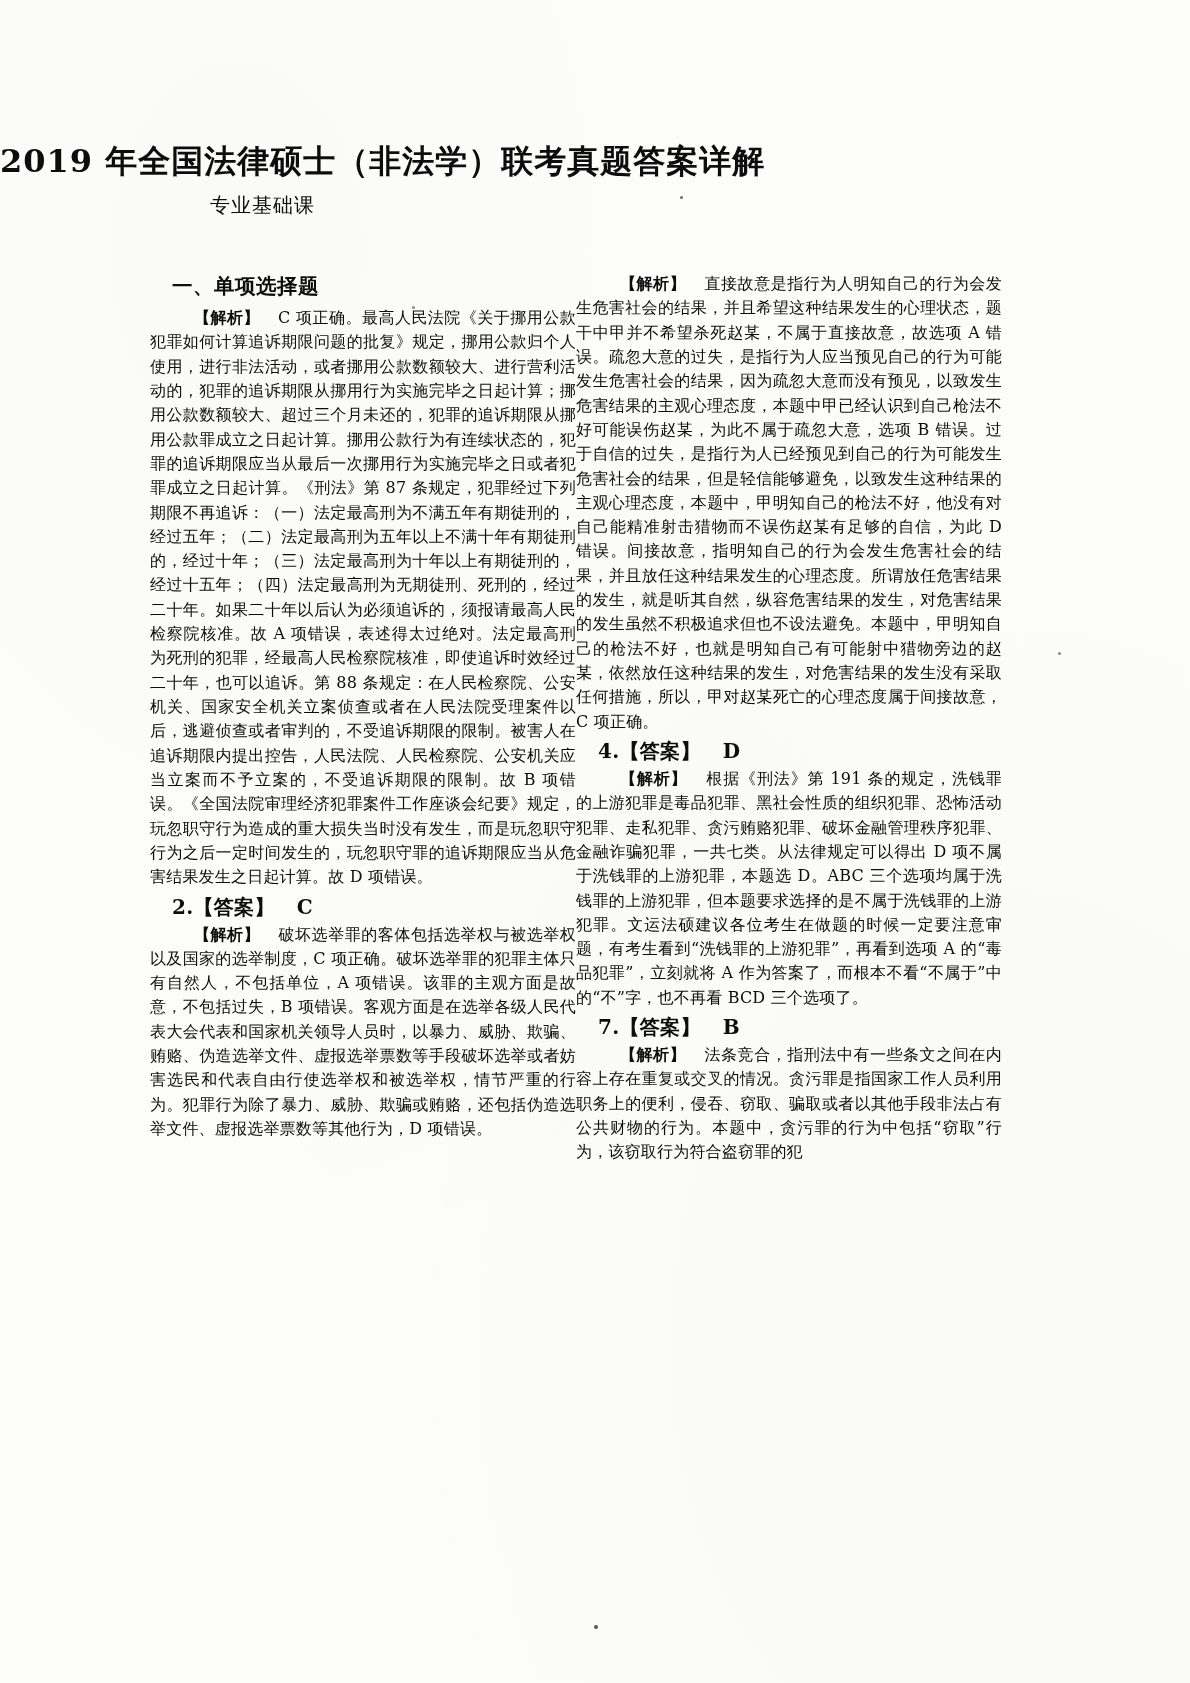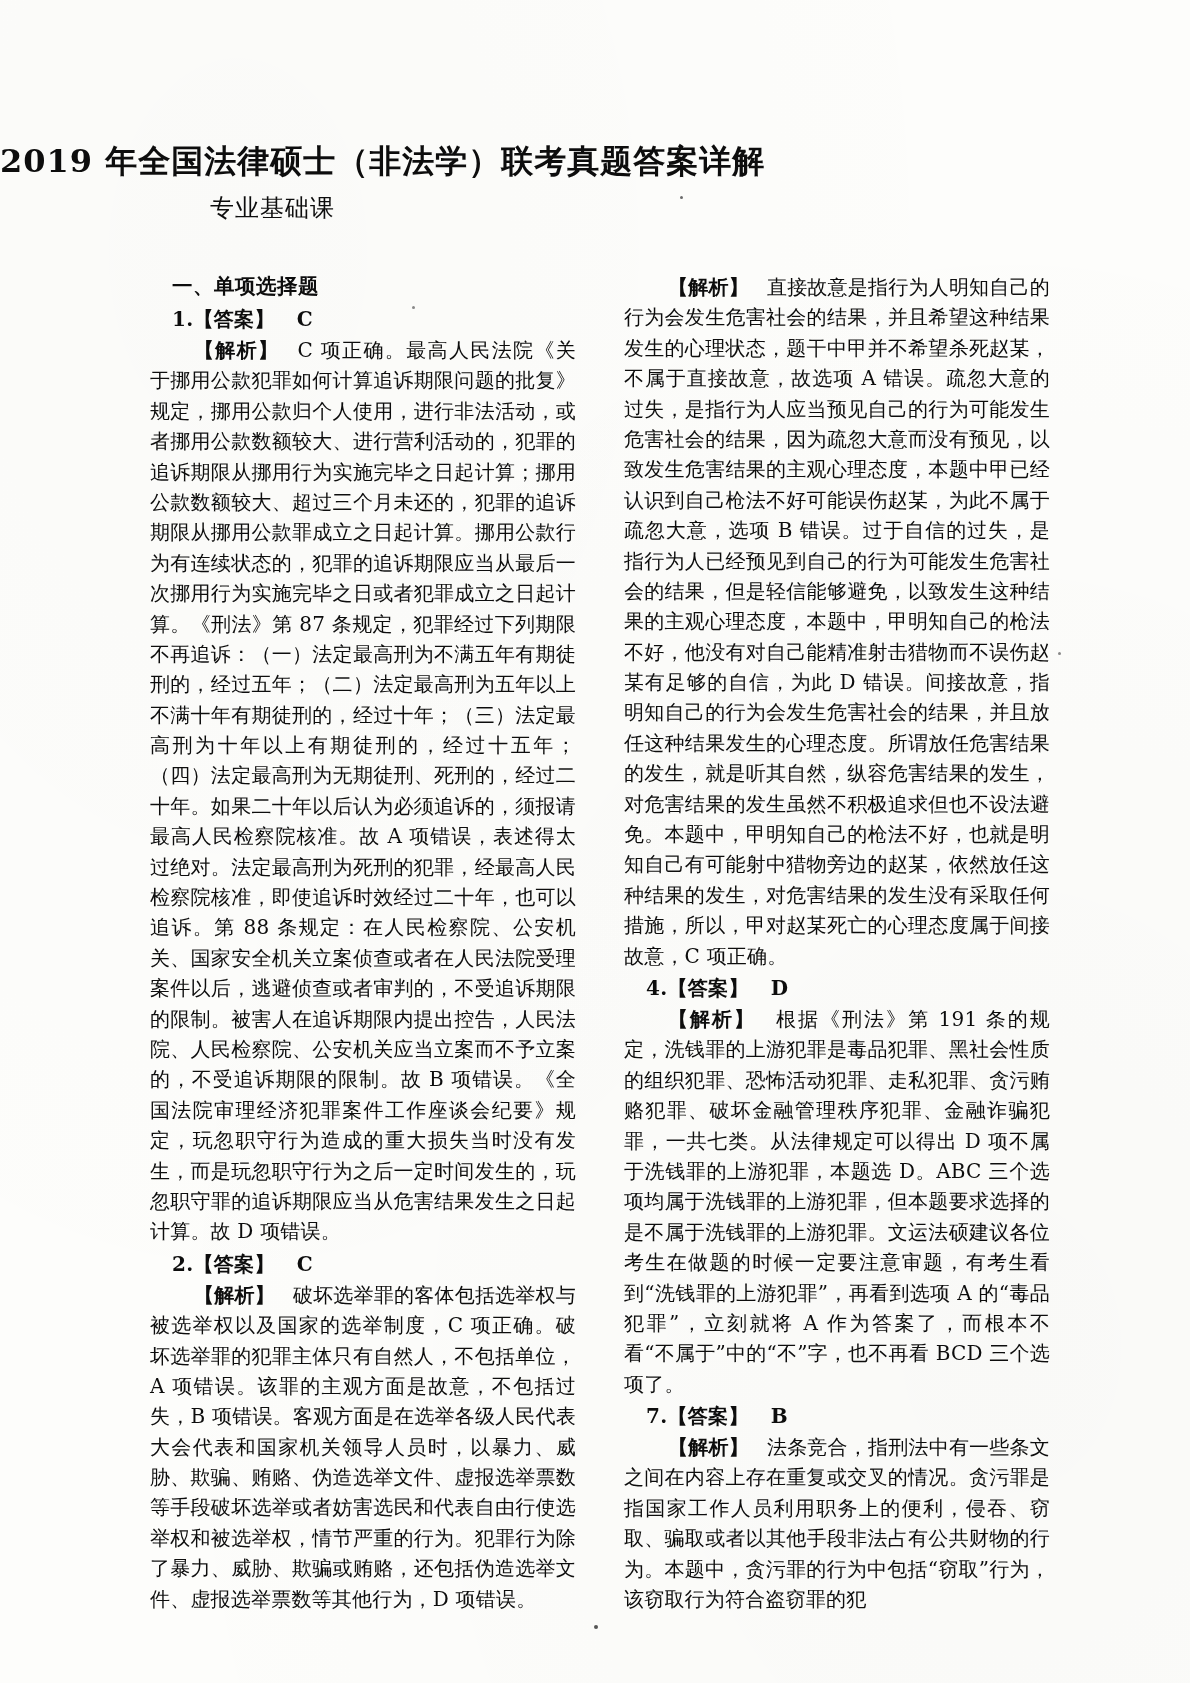--- a/index.html
+++ b/index.html
@@ -37,38 +37,37 @@
     width: 1190px;
     font-size: 32px;
     font-weight: bold;
     letter-spacing: 1px;
     font-family: "DejaVu Serif", "Liberation Serif", serif;
   }
   .doc-subtitle {
     position: absolute;
     top: 192px;
     left: 210px;
-    font-size: 24px;
+    font-size: 20px;
     font-weight: normal;
     letter-spacing: 1px;
   }
   .stray-dot {
     position: absolute;
     width: 3px;
     height: 3px;
     background: #6b6b6b;
     border-radius: 50%;
   }
   .columns {
     position: absolute;
     top: 272px;
     left: 150px;
     width: 900px;
     display: flex;
-    gap: 48px;
   }
   .col {
     width: 426px;
   }
   .section-head {
     font-size: 20.5px;
     font-weight: bold;
     margin: 0 0 6px 22px;
     letter-spacing: 0.5px;
   }
@@ -76,21 +75,21 @@
     font-size: 20px;
     font-weight: bold;
     margin: 4px 0 2px 22px;
     letter-spacing: 0.3px;
   }
   .qnum .ans {
     font-weight: bold;
     margin-left: 22px;
   }
   .para {
-    font-size: 20px;
+    font-size: 16px;
     line-height: 1.52;
     text-align: justify;
     text-justify: inter-ideograph;
     margin: 0 0 2px 0;
     text-indent: 44px;
     letter-spacing: 0.2px;
   }
   .para .lead {
     font-weight: bold;
   }
@@ -121,23 +120,20 @@
   <div class="doc-title">2019 年全国法律硕士（非法学）联考真题答案详解</div>
   <div class="stray-dot" style="left:680px; top:196px;"></div>
   <div class="doc-subtitle">专业基础课</div>
 
   <div class="columns">
 
     <div class="col">
       <div class="section-head">一、单项选择题</div>
 
       <div>
-        <div class="qnum">
-          <span>1.【答案】</span><span class="ans">C</span>
-        </div>
         <div class="para"><span class="lead">【解析】</span><span class="sp"></span><span>C 项正确。最高人民法院《关于挪用公款犯罪如何计算追诉期限问题的批复》规定，挪用公款归个人使用，进行非法活动，或者挪用公款数额较大、进行营利活动的，犯罪的追诉期限从挪用行为实施完毕之日起计算；挪用公款数额较大、超过三个月未还的，犯罪的追诉期限从挪用公款罪成立之日起计算。挪用公款行为有连续状态的，犯罪的追诉期限应当从最后一次挪用行为实施完毕之日或者犯罪成立之日起计算。《刑法》第 87 条规定，犯罪经过下列期限不再追诉：（一）法定最高刑为不满五年有期徒刑的，经过五年；（二）法定最高刑为五年以上不满十年有期徒刑的，经过十年；（三）法定最高刑为十年以上有期徒刑的，经过十五年；（四）法定最高刑为无期徒刑、死刑的，经过二十年。如果二十年以后认为必须追诉的，须报请最高人民检察院核准。故 A 项错误，表述得太过绝对。法定最高刑为死刑的犯罪，经最高人民检察院核准，即使追诉时效经过二十年，也可以追诉。第 88 条规定：在人民检察院、公安机关、国家安全机关立案侦查或者在人民法院受理案件以后，逃避侦查或者审判的，不受追诉期限的限制。被害人在追诉期限内提出控告，人民法院、人民检察院、公安机关应当立案而不予立案的，不受追诉期限的限制。故 B 项错误。《全国法院审理经济犯罪案件工作座谈会纪要》规定，玩忽职守行为造成的重大损失当时没有发生，而是玩忽职守行为之后一定时间发生的，玩忽职守罪的追诉期限应当从危害结果发生之日起计算。故 D 项错误。</span></div>
       </div>
 
       <div>
         <div class="qnum">
           <span>2.【答案】</span><span class="ans">C</span>
         </div>
         <div class="para"><span class="lead">【解析】</span><span class="sp"></span><span>破坏选举罪的客体包括选举权与被选举权以及国家的选举制度，C 项正确。破坏选举罪的犯罪主体只有自然人，不包括单位，A 项错误。该罪的主观方面是故意，不包括过失，B 项错误。客观方面是在选举各级人民代表大会代表和国家机关领导人员时，以暴力、威胁、欺骗、贿赂、伪造选举文件、虚报选举票数等手段破坏选举或者妨害选民和代表自由行使选举权和被选举权，情节严重的行为。犯罪行为除了暴力、威胁、欺骗或贿赂，还包括伪造选举文件、虚报选举票数等其他行为，D 项错误。</span></div>
       </div>
     </div>

